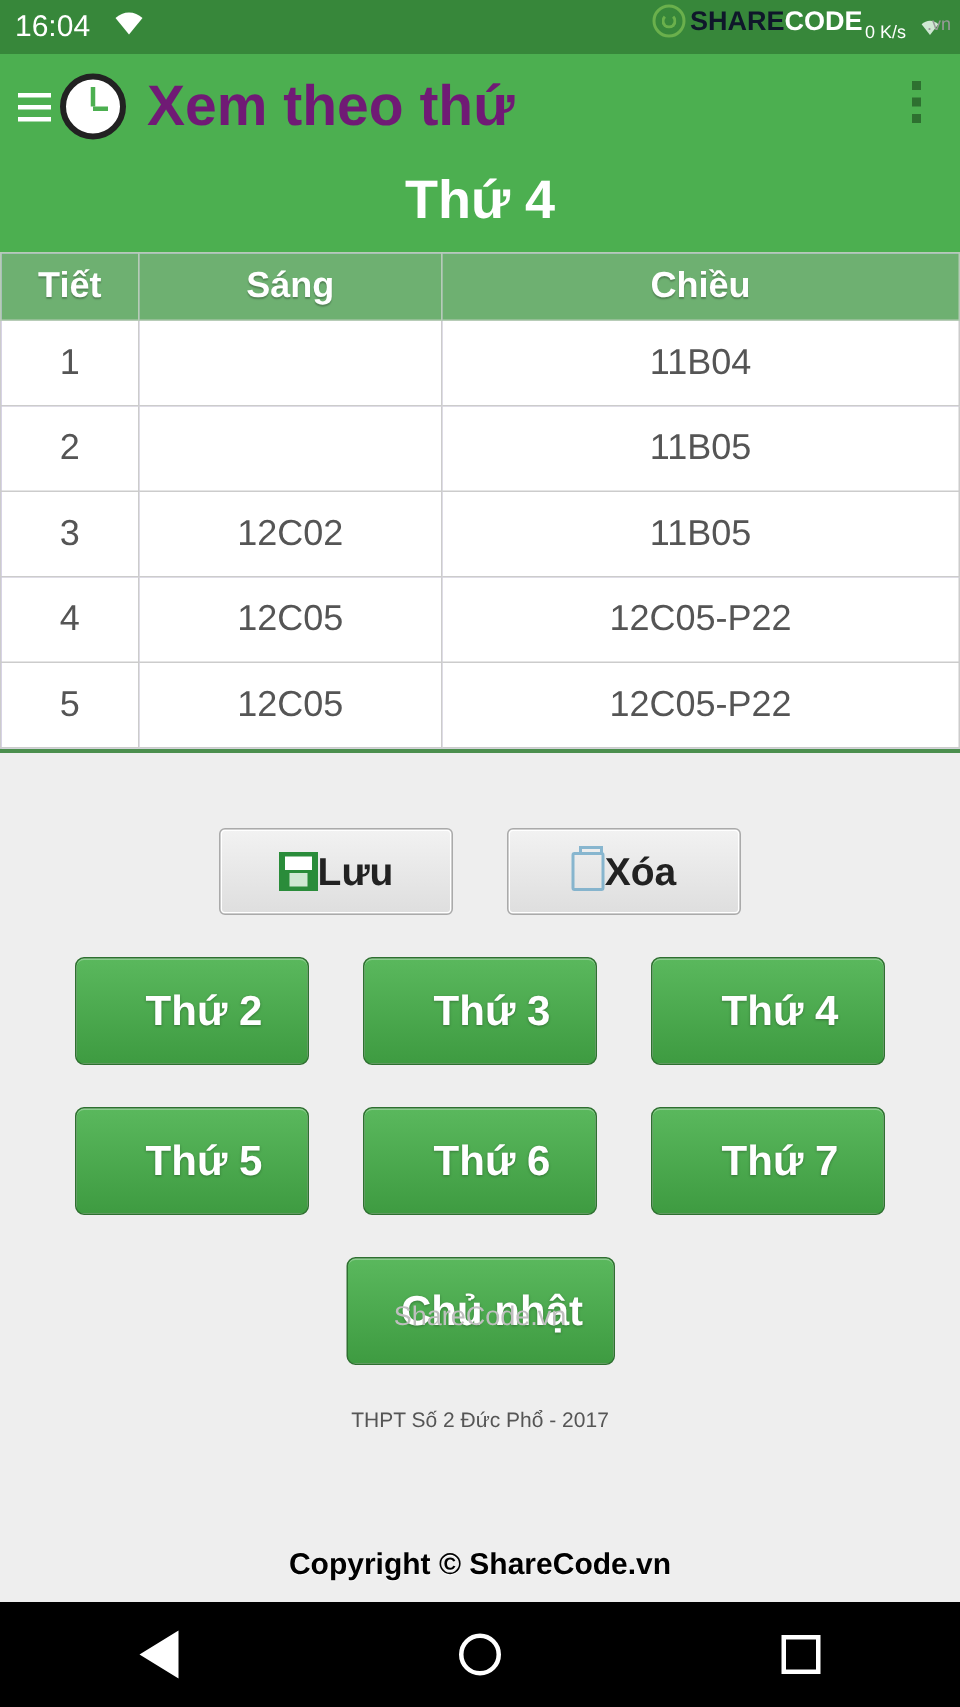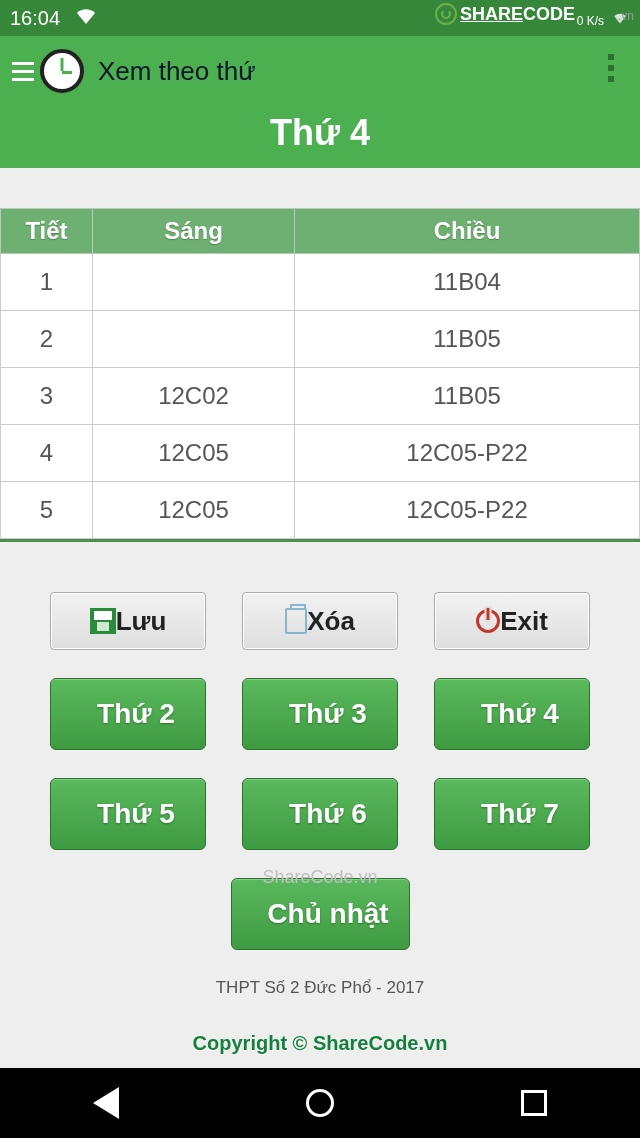--- a/index.html
+++ b/index.html
@@ -6,49 +6,49 @@
   html, body { width: 640px; height: 1138px; overflow: hidden; font-family: Arial, Helvetica, sans-serif; background: #eeeeee; }
   .status-bar { height: 36px; background: #37873a; color: #fff; display: flex; align-items: center; padding: 0 10px; font-size: 20px; justify-content: space-between; }
   .status-left { display: flex; align-items: center; gap: 14px; }
   .status-right { display: flex; align-items: flex-end; gap: 6px; font-size: 12px; }
   .app-bar { height: 70px; background: #4caf50; display: flex; align-items: center; padding: 0 12px; position: relative; }
   .hamburger { display: flex; flex-direction: column; gap: 5px; padding-right: 6px; }
   .hamburger span { display: block; width: 22px; height: 3px; background: #fff; }
   .clock-icon { width: 44px; height: 44px; background: #fff; border-radius: 50%; position: relative; border: 4px solid #222; margin-right: 14px; }
   .clock-icon::before { content:""; position:absolute; width:3px; height:13px; background:#4caf50; top:5px; left:50%; transform:translateX(-50%); }
   .clock-icon::after { content:""; position:absolute; width:10px; height:3px; background:#4caf50; top:18px; left:50%; }
-  .app-title { color: #0f172a; font-size: 26px; font-weight: 400; }
+  .app-title { color: #701a75; font-size: 38px; font-weight: 700; }
   .overflow { position: absolute; right: 26px; top: 18px; display:flex; flex-direction:column; gap:5px; }
   .overflow span { width:6px; height:6px; background:#2e7030; display:block; }
   .heading { background: #4caf50; color: #fff; font-size: 36px; font-weight: bold; text-align: center; padding: 6px 0 14px; }
-  table { width: 100%; border-collapse: collapse; background:#c4b5fd;margin-top:40px; }
+  table { width: 100%; border-collapse: collapse; background:#c4b5fd; }
   thead th { background: #6eb071; color:#fff; font-size:24px; font-weight:bold; padding:8px 0; border:1px solid #b7ccb7; text-shadow:0 1px 1px rgba(0,0,0,.25); }
   tbody td { font-size:24px; color:#555; text-align:center; padding:14px 0; border:1px solid #ccc; background:#fff; }
   tbody td:first-child { width: 92px; }
   .table-wrap { border-bottom: 3px solid #4b8f4e; }
   .body-area { padding-top: 50px; }
   .btn-row { display:flex; justify-content:center; gap:36px; margin-bottom: 28px; }
   .btn-gray { width: 156px; height: 58px; background: linear-gradient(#f2f2f2,#dedede); border:1px solid #aaa; border-radius:4px; display:flex; align-items:center; justify-content:center; gap:0; font-size:26px; font-weight:bold; color:#222; box-shadow: inset 0 0 0 1px #fff; }
   .save-icon { width:26px; height:26px; background:#2a8c3a; position:relative; }
   .save-icon::before { content:""; position:absolute; top:3px; left:4px; width:18px; height:9px; background:#fff; }
   .save-icon::after { content:""; position:absolute; bottom:3px; left:7px; width:12px; height:9px; background:#cfe8d2; }
   .trash-icon { width:22px; height:26px; border:2px solid #6fa9c8; border-radius:2px; position:relative; opacity:.8; }
   .trash-icon::before { content:""; position:absolute; top:-6px; left:3px; width:12px; height:4px; border:2px solid #6fa9c8; border-bottom:none; }
   .power-icon { width:24px; height:24px; border:3px solid #c0392b; border-radius:50%; position:relative; }
   .power-icon::before { content:""; position:absolute; width:3px; height:12px; background:#c0392b; top:-4px; left:50%; transform:translateX(-50%); box-shadow: 0 0 0 2px #dedede; }
   .day-row { display:flex; justify-content:center; gap:36px; margin-bottom:28px; }
   .btn-green { width:156px; height:72px; background: linear-gradient(#5ab85d,#3e9b41); border:1px solid #2e7030; border-radius:6px; color:#fff; font-size:28px; font-weight:bold; display:flex; align-items:center; justify-content:center; text-shadow:0 1px 2px rgba(0,0,0,.3); box-shadow: inset 0 1px 0 rgba(255,255,255,.3); padding-left: 16px; }
   .btn-green.wide { width: 179px; }
-  .footer-txt { text-align:center; color:#555; font-size:17px; margin-top: 6px; }
+  .footer-txt { text-align:center; color:#555; font-size:14px; margin-top: 6px; }
   .watermark1 { position:absolute; color:#bfbfbf; font-size:18px; width:100%; text-align:center; top: 867px; pointer-events:none; }
-  .watermark2 { position:absolute; color:#15803d; font-size:20px; font-weight:bold; width:100%; text-align:center; top: 1032px; pointer-events:none; text-shadow:0 1px 0 #fff; }
+  .watermark2 { position:absolute; color:#000000; font-size:20px; font-weight:bold; width:100%; text-align:center; top: 1032px; pointer-events:none; text-shadow:0 1px 0 #fff; }
   .sharecode-logo { position: absolute; right: 6px; top: 3px; display:flex; align-items:center; gap:3px; font-size:18px; font-weight:bold; }
   .sharecode-logo .ring { width:22px; height:22px; border:2px solid #6ab04c; border-radius:50%; position:relative; }
   .sharecode-logo .ring::after{ content:""; position:absolute; inset:4px; border:2px solid #6ab04c; border-radius:50%; border-top-color:transparent; }
-  .sharecode-logo .txt1 { color:#ffffff;text-decoration:underline; }
+  .sharecode-logo .txt1 { color:#0f172a; }
   .sharecode-logo .txt2 { color:#ffffff; }
   .sharecode-logo .txt3 { color:#999; font-size:12px; font-weight:normal;margin-left:43px; }
   .nav-bar { position:absolute; bottom:0; left:0; width:640px; height:70px; background:#000; display:flex; align-items:center; justify-content:space-around; }
   .nav-back { width:0; height:0; border-top:16px solid transparent; border-bottom:16px solid transparent; border-right:26px solid #fff; }
   .nav-home { width:28px; height:28px; border:3px solid #fff; border-radius:50%; }
   .nav-recent { width:26px; height:26px; border:3px solid #fff; }
   .root { position:relative; width:640px; height:1138px; }
 </style>
 </head>
 <body>
@@ -136,24 +136,20 @@
 <div class="body-area">
   <div class="btn-row">
     <div class="btn-gray">
       <span class="save-icon"></span>
       <span>Lưu</span>
     </div>
     <div class="btn-gray">
       <span class="trash-icon"></span>
       <span>Xóa</span>
     </div>
-    <div class="btn-gray">
-      <span class="power-icon"></span>
-      <span>Exit</span>
-    </div>
   </div>
 
   <div class="day-row">
     <div class="btn-green">Thứ 2</div>
     <div class="btn-green">Thứ 3</div>
     <div class="btn-green">Thứ 4</div>
   </div>
   <div class="day-row">
     <div class="btn-green">Thứ 5</div>
     <div class="btn-green">Thứ 6</div>

